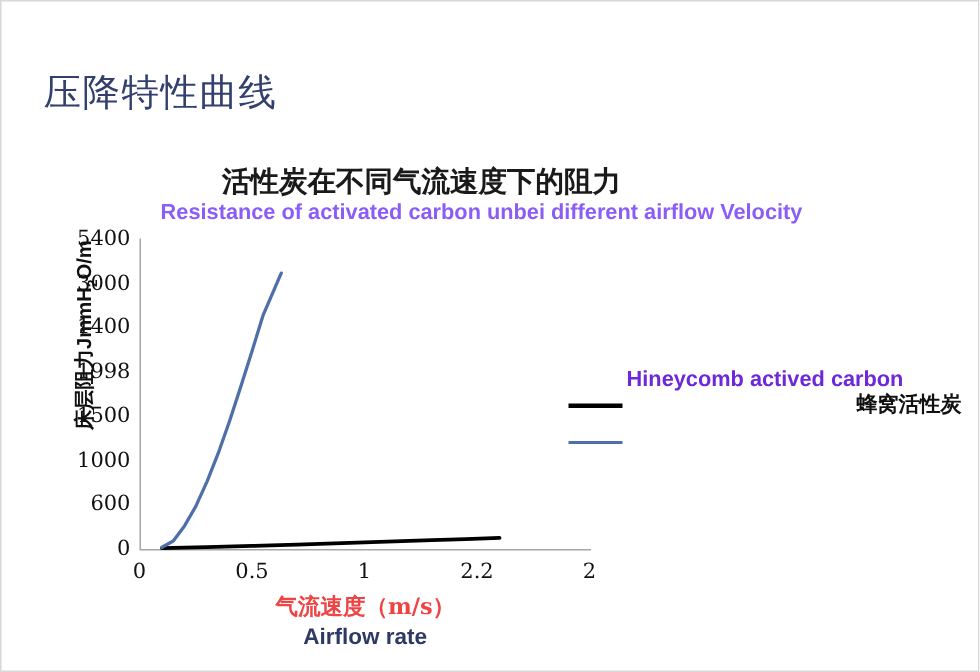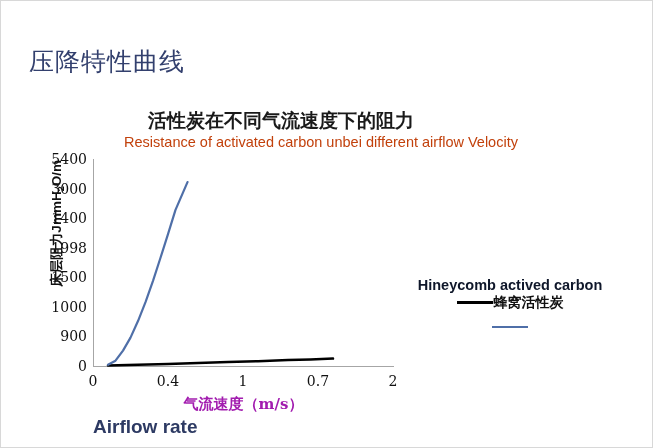--- a/index.html
+++ b/index.html
@@ -57,22 +57,22 @@
     font-family: "DejaVu Serif", serif;
     white-space: nowrap;
   }
   #chart-title-en {
     position: absolute;
     left: 0;
     top: 120px;
     width: 640px;
     text-align: center;
     font-size: 14.5px;
-    font-weight: normal;
-    color: #c2410c;
+    font-weight: bold;
+    color: #8b5cf6;
     white-space: nowrap;
   }
 
   
   #plot-area {
     position: absolute;
     left: 92px;
     top: 145px;
     width: 300px;
     height: 207px;
@@ -156,54 +156,54 @@
   }
 
   #x-axis-title-cn {
     position: absolute;
     left: 92px;
     top: 381px;
     width: 301px;
     text-align: center;
     font-size: 15px;
     font-weight: bold;
-    color: #a21caf;
+    color: #ef4444;
     font-family: "DejaVu Serif", serif;
     white-space: nowrap;
   }
   #x-axis-title-en {
     position: absolute;
     left: 92px;
     top: 402px;
     width: 301px;
-    font-size: 19px;
+    text-align: center;
+    font-size: 15px;
     font-weight: bold;
     color: #2d3a63;
     white-space: nowrap;
   }
 
   
   #legend {
     position: absolute;
     left: 378px;
     top: 230px;
     width: 262px;
   }
   .legend-en {
     font-size: 14.5px;
     font-weight: bold;
-    color: #0f172a;
+    color: #6d28d9;
     white-space: nowrap;
     line-height: 1.25;
-    margin-top: 32px;
   }
   .legend-row {
     display: flex;
     align-items: center;
-    justify-content: center;
+    justify-content: space-between;
     gap: 1px;
     line-height: 1.25;
   }
   .legend-swatch {
     display: inline-block;
     width: 36px;
     height: 0;
     border-top-style: solid;
   }
   .legend-swatch.black { border-top-width: 3px; border-top-color: #000000; }
@@ -230,40 +230,40 @@
     <div id="chart-title-cn">活性炭在不同气流速度下的阻力</div>
     <div id="chart-title-en">Resistance of activated carbon unbei different airflow Velocity</div>
 
     <div id="y-ticks">
       <span class="ytick" style="top:-7px">5400</span>
       <span class="ytick" style="top:22.6px">3000</span>
       <span class="ytick" style="top:52.1px">1400</span>
       <span class="ytick" style="top:81.7px">1998</span>
       <span class="ytick" style="top:111.3px">1500</span>
       <span class="ytick" style="top:140.9px">1000</span>
-      <span class="ytick" style="top:170.4px">900</span>
+      <span class="ytick" style="top:170.4px">600</span>
       <span class="ytick" style="top:200px">0</span>
     </div>
 
     <div id="y-axis-title">床层阻力JmmH<sub>2</sub>O/m</div>
 
     <div id="plot-area">
       <div id="y-axis-line"></div>
       <div id="x-axis-line"></div>
       <svg id="series-svg" viewBox="0 0 300 207" preserveAspectRatio="none">
         <polyline id="series-0" fill="none" stroke-linecap="round" stroke-linejoin="round" points="15.00,206.41 45.00,205.70 75.00,204.93 105.00,204.04 135.00,203.10 165.00,202.15 195.00,201.09 217.50,200.38 240.00,199.61" stroke="#000000" stroke-width="2.5"></polyline>
         <polyline id="series-1" fill="none" stroke-linecap="round" stroke-linejoin="round" points="15.00,205.82 22.50,201.68 30.00,191.62 37.50,178.61 45.00,162.05 52.50,143.13 60.00,121.83 67.50,98.77 75.00,75.11 82.50,50.86 94.50,23.07" stroke="#4f6fa8" stroke-width="2.2"></polyline>
       </svg>
     </div>
 
     <div id="x-ticks">
       <span class="xtick" style="left:0px">0</span>
-      <span class="xtick" style="left:75px">0.4</span>
+      <span class="xtick" style="left:75px">0.5</span>
       <span class="xtick" style="left:150px">1</span>
-      <span class="xtick" style="left:225px">0.7</span>
+      <span class="xtick" style="left:225px">2.2</span>
       <span class="xtick" style="left:300px">2</span>
     </div>
 
     <div id="x-axis-title-cn">气流速度（m/s）</div>
     <div id="x-axis-title-en">Airflow rate</div>
 
     <div id="legend">
       <div class="legend-block-1">
         <div class="legend-en">Hineycomb actived carbon</div>
         <div class="legend-row">

